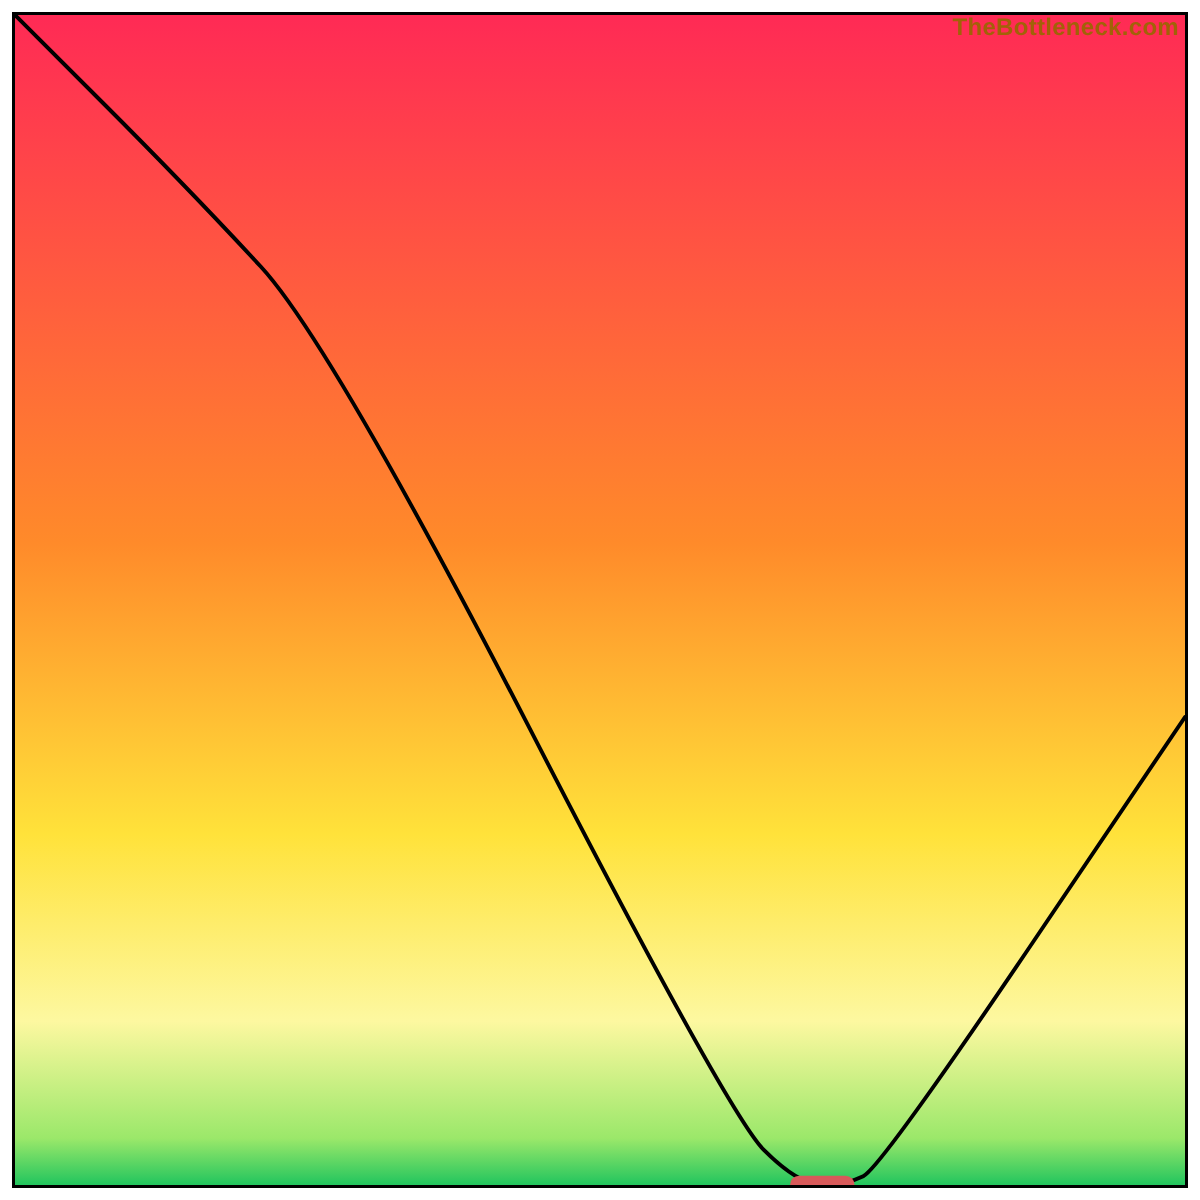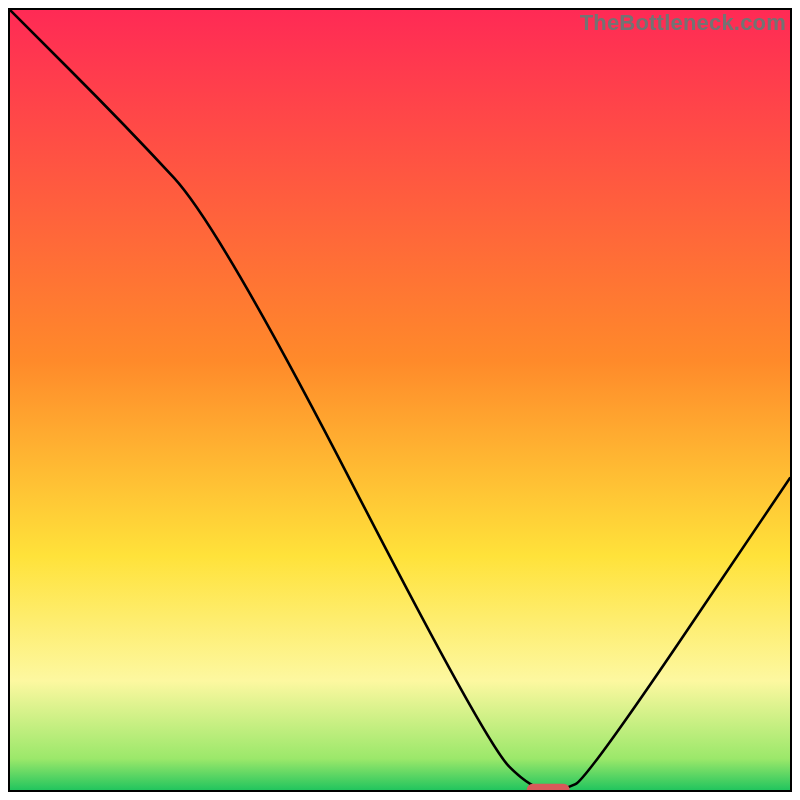--- a/index.html
+++ b/index.html
@@ -17,23 +17,23 @@
     top: 8px;
     width: 784px;
     height: 784px;
     box-sizing: border-box;
     border: 2px solid #000;
   }
   .watermark {
     position: absolute;
     top: 10px;
     right: 14px;
-    font-size: 22px;
+    font-size: 16px;
     font-weight: 600;
-    color: #737373;
+    color: #a16207;
     letter-spacing: 0.2px;
     user-select: none;
   }
   svg {
     display: block;
   }
 </style>
 </head>
 <body>
 

